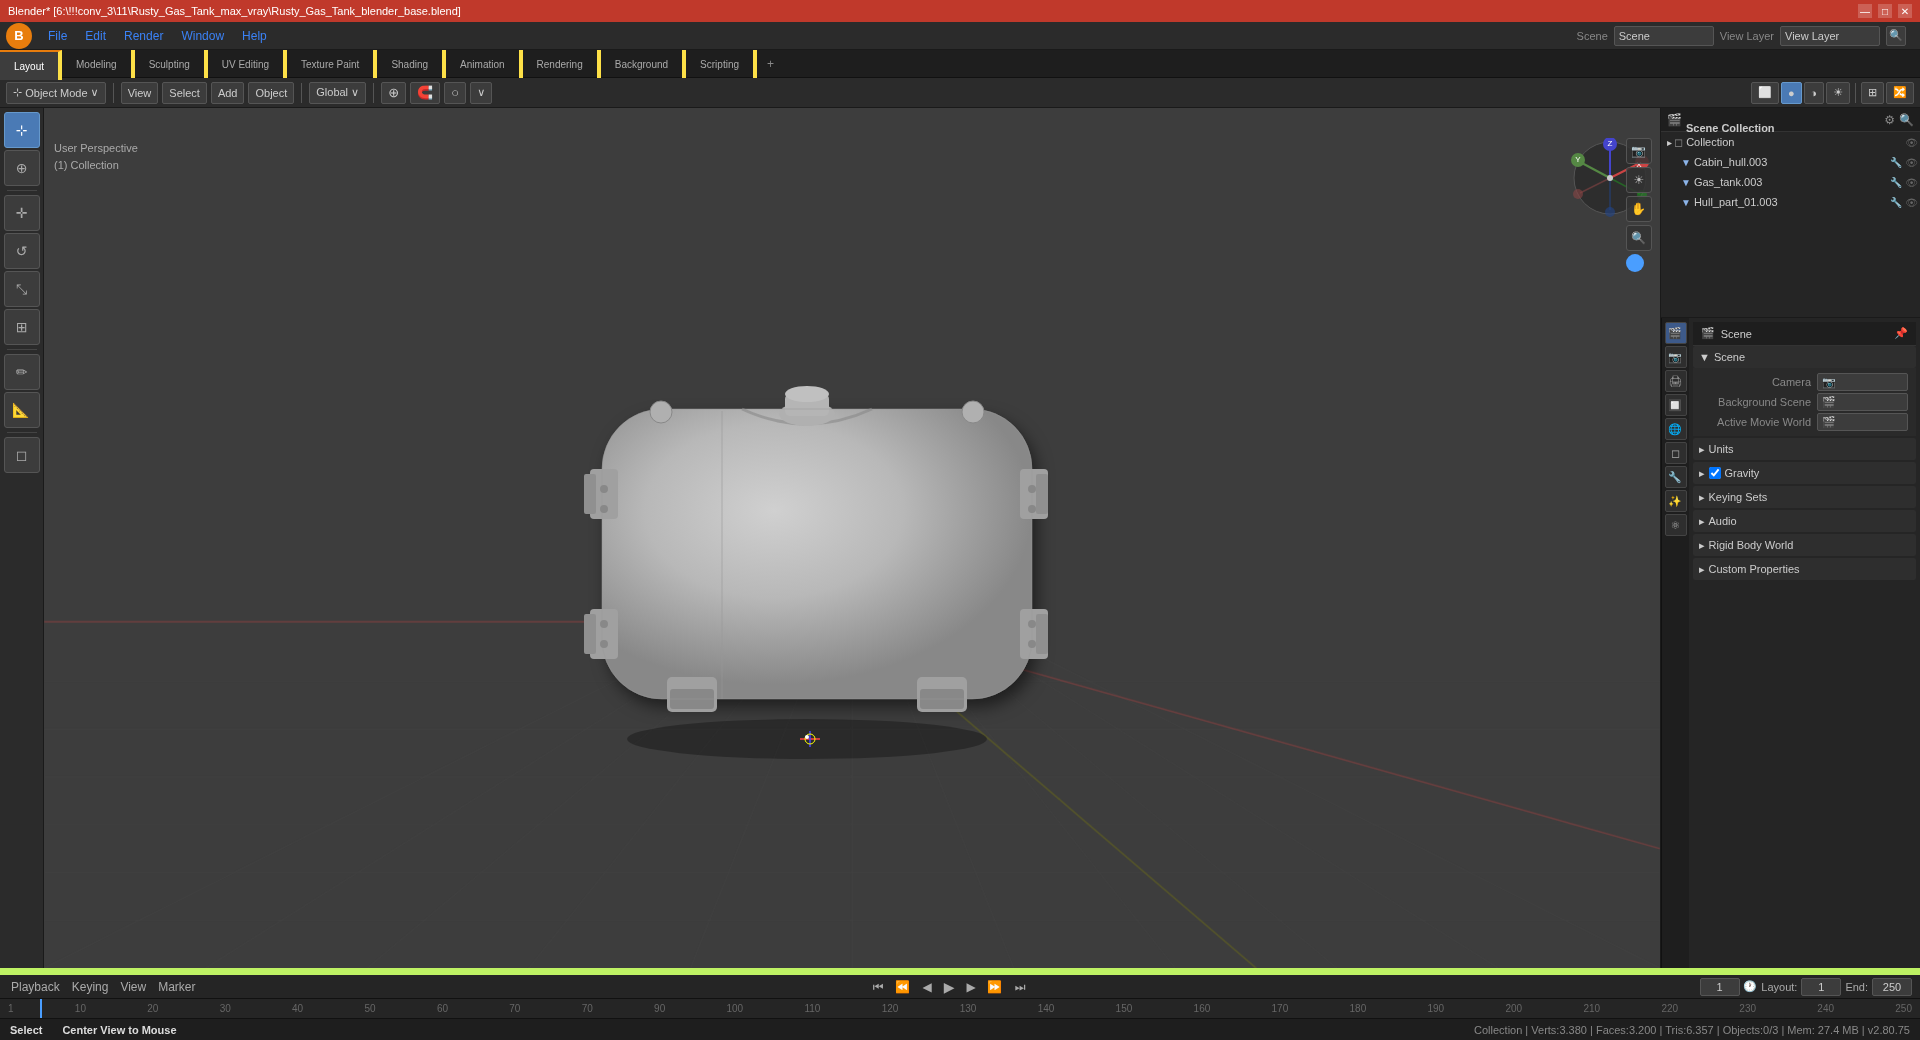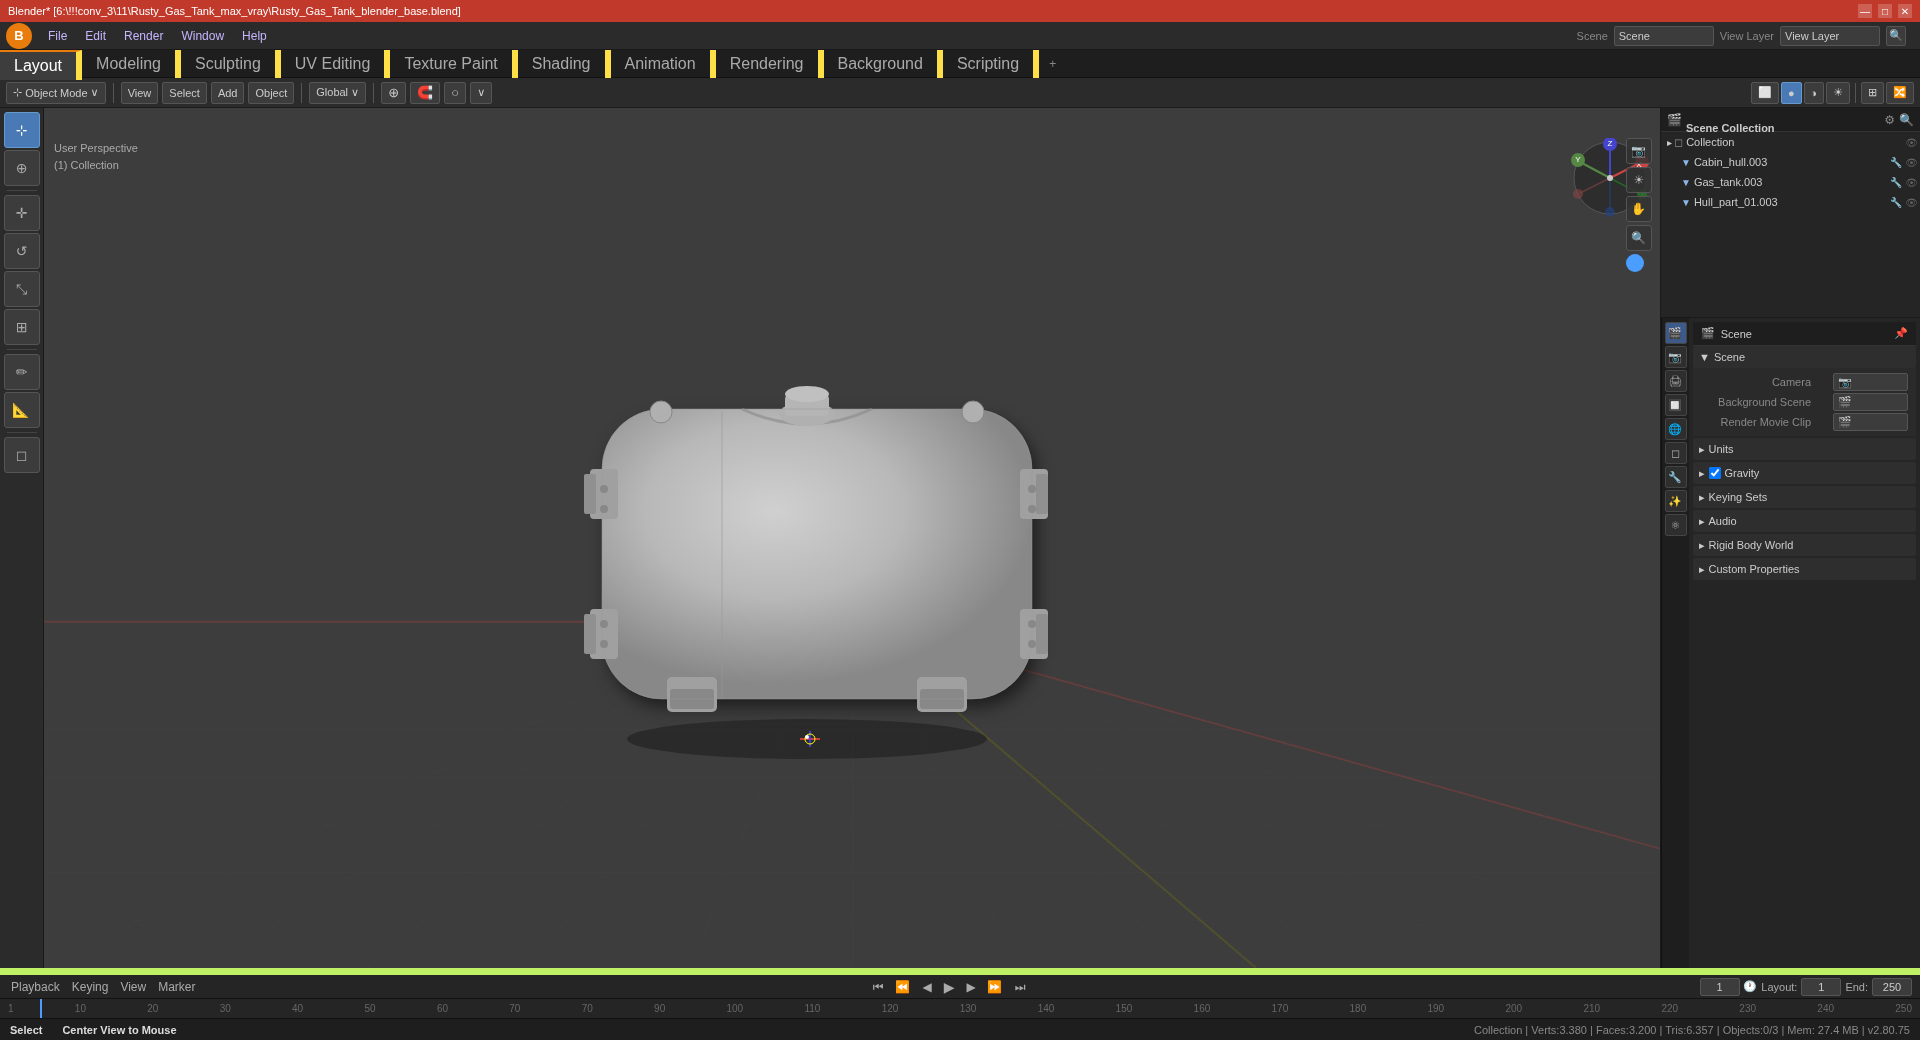--- a/index.html
+++ b/index.html
@@ -42,41 +42,41 @@
       background: #2b2b2b;
       display: flex;
       align-items: center;
       padding: 0 6px;
       gap: 2px;
       border-bottom: 1px solid #1a1a1a;
     }
     .menu-item {
       padding: 3px 8px;
       font-size: 12px;
-      color: #c4b5fd;
+      color: #3b82f6;
       cursor: pointer;
       border-radius: 3px;
     }
 
     
     #workspace-tabs {
       height: 28px;
       background: #1e1e1e;
       display: flex;
       align-items: stretch;
       padding: 0;
       border-bottom: 1px solid #111;
     }
     .ws-tab {
       padding: 14px 14px;
-      font-size: 16px;
+      font-size: 10px;
       color: #aaa;
       cursor: pointer;
       display: flex; align-items: center;
-      border-right: 6px solid #fde047;
+      border-right: 4px solid #fde047;
     }
     .ws-tab.active {
       background: #3d3d3d;
       color: #fff;
       border-top: 2px solid #e87d0d;
     }
     #ws-plus {
       padding: 0 10px;
       color: #888;
       cursor: pointer;
@@ -261,21 +261,21 @@
     .props-section-body {
       padding: 4px 8px;
       background: #2a2a2a;
       font-size: 11px;
       color: #bbb;
     }
     .props-row {
       display: flex;
       align-items: center;
       height: 20px;
-      gap: 22px;
+      gap: 6px;
       padding: 1px 0;
     }
     .props-label {
       width: 110px;
       color: #888;
       text-align: right;
       font-size: 11px;
       flex-shrink: 0;
     }
     .props-value {
@@ -730,21 +730,21 @@
                 <span style="color:#888;font-size:11px;">📷</span>
               </div>
             </div>
             <div class="props-row">
               <span class="props-label">Background Scene</span>
               <div class="props-value">
                 <span style="color:#888;font-size:11px;">🎬</span>
               </div>
             </div>
             <div class="props-row">
-              <span class="props-label">Render Movie Clip</span>
+              <span class="props-label">Active Movie World</span>
               <div class="props-value">
                 <span style="color:#888;font-size:11px;">🎬</span>
               </div>
             </div>
           </div>
         </div>
 
         <div class="props-section">
           <div class="props-section-header">
             <span>▸</span>

